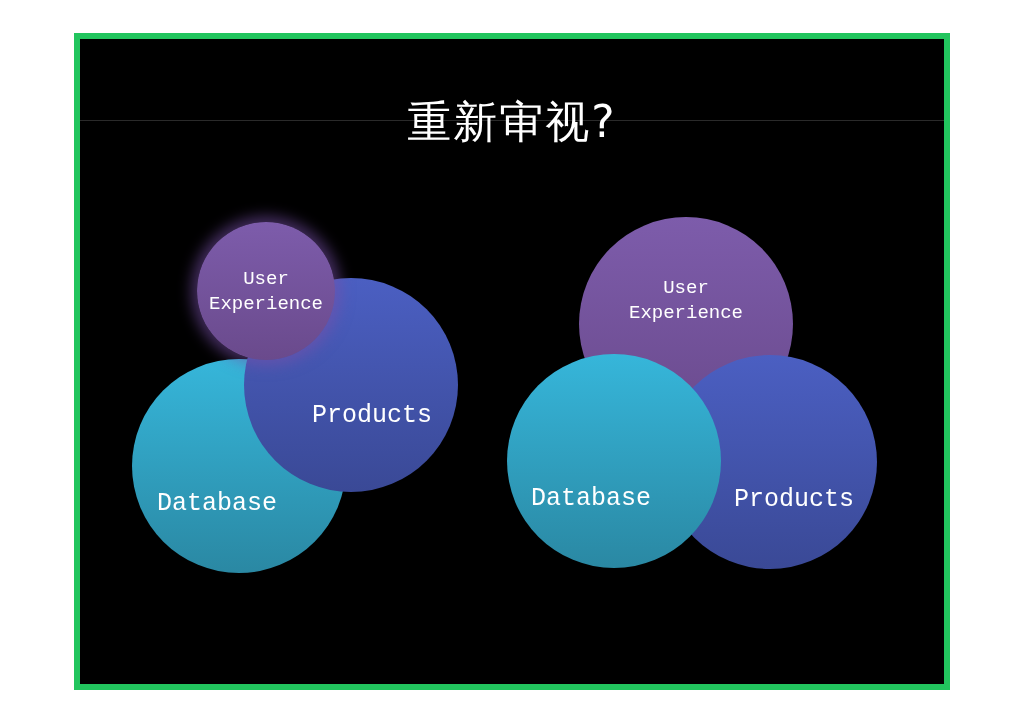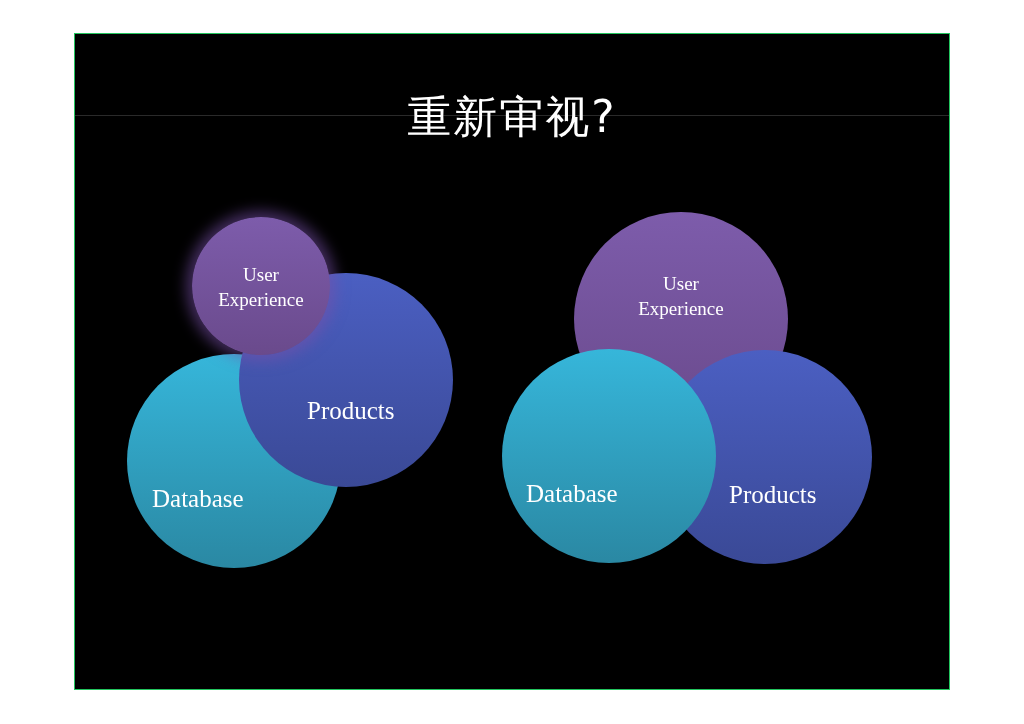--- a/index.html
+++ b/index.html
@@ -8,21 +8,21 @@
       background: #ffffff;
       position: relative;
       overflow: hidden;
       font-family: "DejaVu Sans", sans-serif;
     }
     .slide {
       position: absolute;
       left: 74px; top: 33px;
       width: 876px; height: 657px;
       background: #000000;
-      border: 1px solid #22c55e;
+      border: 6px solid #22c55e;
       box-sizing: border-box;
       overflow: hidden;
     }
     .title-rule {
       position: absolute;
       left: 0; top: 81px;
       width: 100%; height: 1px;
       background: #2a2a2a;
     }
     .title {
@@ -40,21 +40,21 @@
       position: absolute;
       border-radius: 50%;
     }
     .c-ux { background: linear-gradient(to bottom, #7d5cab 0%, #6a4a8c 100%); }
     .c-prod { background: linear-gradient(to bottom, #4b5fc2 0%, #3a4996 100%); }
     .c-db { background: linear-gradient(to bottom, #36b6da 0%, #2a88a3 100%); }
     .glow { box-shadow: 0 0 14px 6px rgba(120, 80, 170, 0.55); }
     .label {
       position: absolute;
       color: #ffffff;
-      font-family: Liberation Serif, serif;
+      font-family: Liberation Mono, monospace;
       white-space: nowrap;
     }
     .label-big { font-size: 25px; line-height: 30px; margin-top: 32px; }
     .label-small { font-size: 19px; line-height: 25px; text-align: center; }
     .label-small span { display: block; }
   </style>
 </head>
 <body>
 
 <div class="slide">

